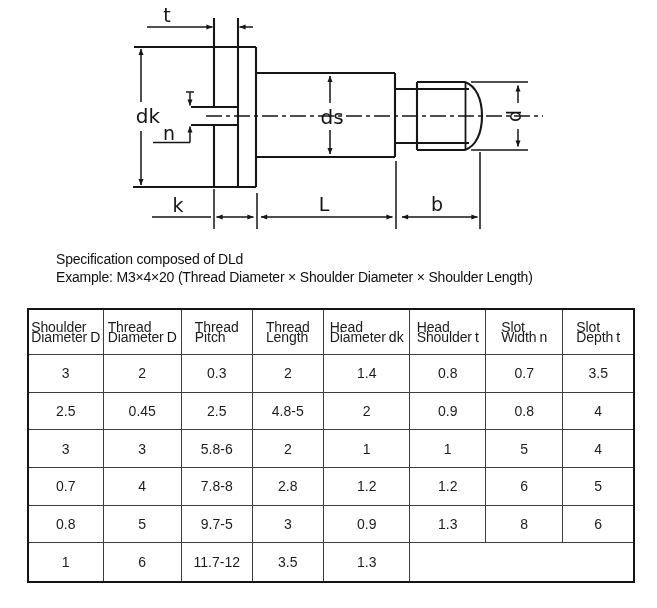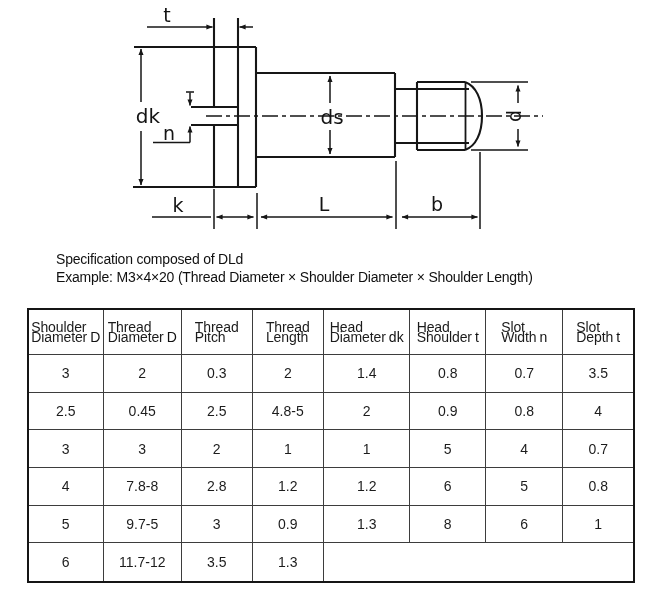--- a/index.html
+++ b/index.html
@@ -166,20 +166,21 @@
     <div class="c">0.45</div>
     <div class="c">2.5</div>
     <div class="c">4.8-5</div>
     <div class="c">2</div>
     <div class="c">0.9</div>
     <div class="c">0.8</div>
 
     <div class="c">4</div>
     <div class="c">3</div>
     <div class="c">3</div>
+    <div class="c">5.8-6</div>
     <div class="c">2</div>
     <div class="c">1</div>
     <div class="c">1</div>
 
     <div class="c">5</div>
     <div class="c">4</div>
     <div class="c">0.7</div>
     <div class="c">4</div>
     <div class="c">7.8-8</div>
     <div class="c">2.8</div>

